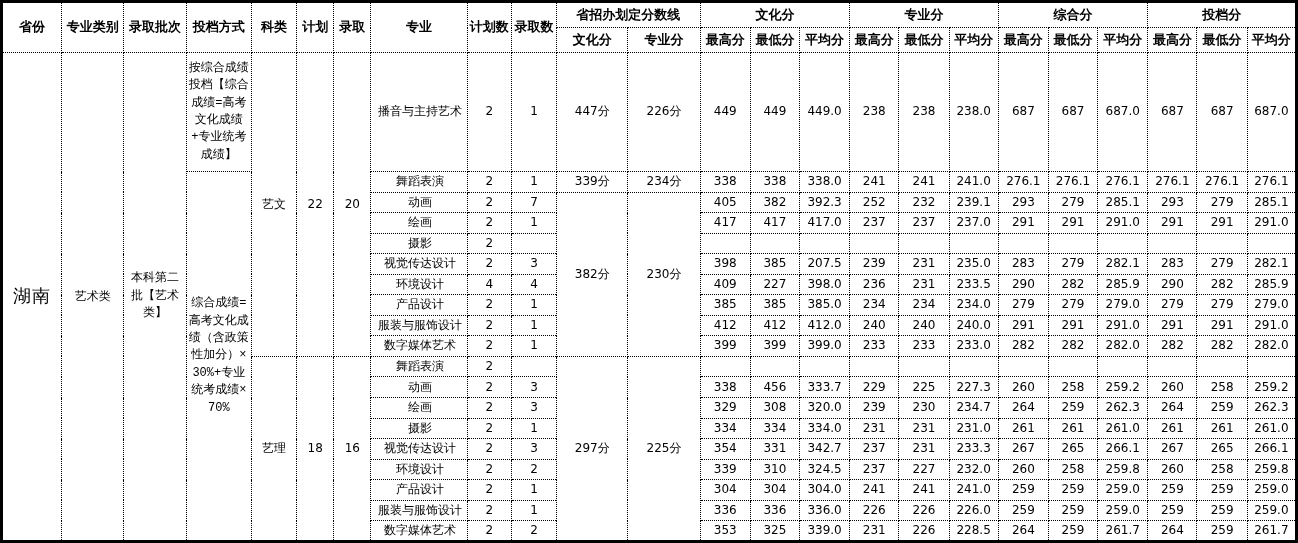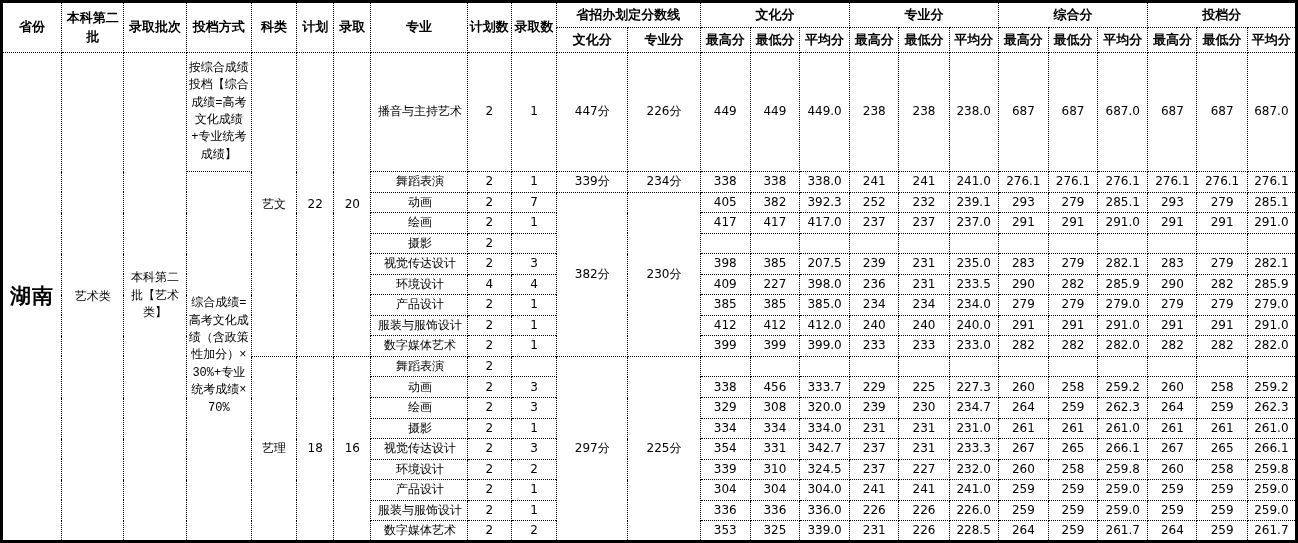--- a/index.html
+++ b/index.html
@@ -22,21 +22,21 @@
     line-height: 1.45;
   }
   .score-table thead th {
     font-size: 13px;
     font-weight: bold;
     height: 24px;
   }
   .score-table tbody tr { height: 20px; }
   .score-table tr.r-tall { height: 116px; }
   td.mj { text-align: center; padding-left: 3px; }
-  td.province { font-size: 21px; font-weight: bold; letter-spacing: 1px; }
+  td.province { font-size: 18px; font-weight: normal; letter-spacing: 1px; }
   td.wrapcell { padding: 0 2px; font-family: Liberation Mono, monospace; }
 </style>
 </head>
 <body>
 
 <table class="score-table">
   <colgroup>
     <col style="width:60px">
       <col style="width:62px">
       <col style="width:62px">
@@ -58,21 +58,21 @@
       <col style="width:50px">
       <col style="width:49px">
     <col style="width:50px">
       <col style="width:49px">
       <col style="width:50px">
       <col style="width:49px">
   </colgroup>
   <thead>
     <tr>
       <th rowspan="2">省份</th>
-      <th rowspan="2">本科第二批</th>
+      <th rowspan="2">专业类别</th>
       <th rowspan="2">录取批次</th>
       <th rowspan="2">投档方式</th>
       <th rowspan="2">科类</th>
       <th rowspan="2">计划</th>
       <th rowspan="2">录取</th>
       <th rowspan="2">专业</th>
       <th rowspan="2">计划数</th>
       <th rowspan="2">录取数</th>
       <th colspan="2">省招办划定分数线</th>
       <th colspan="3">文化分</th>

